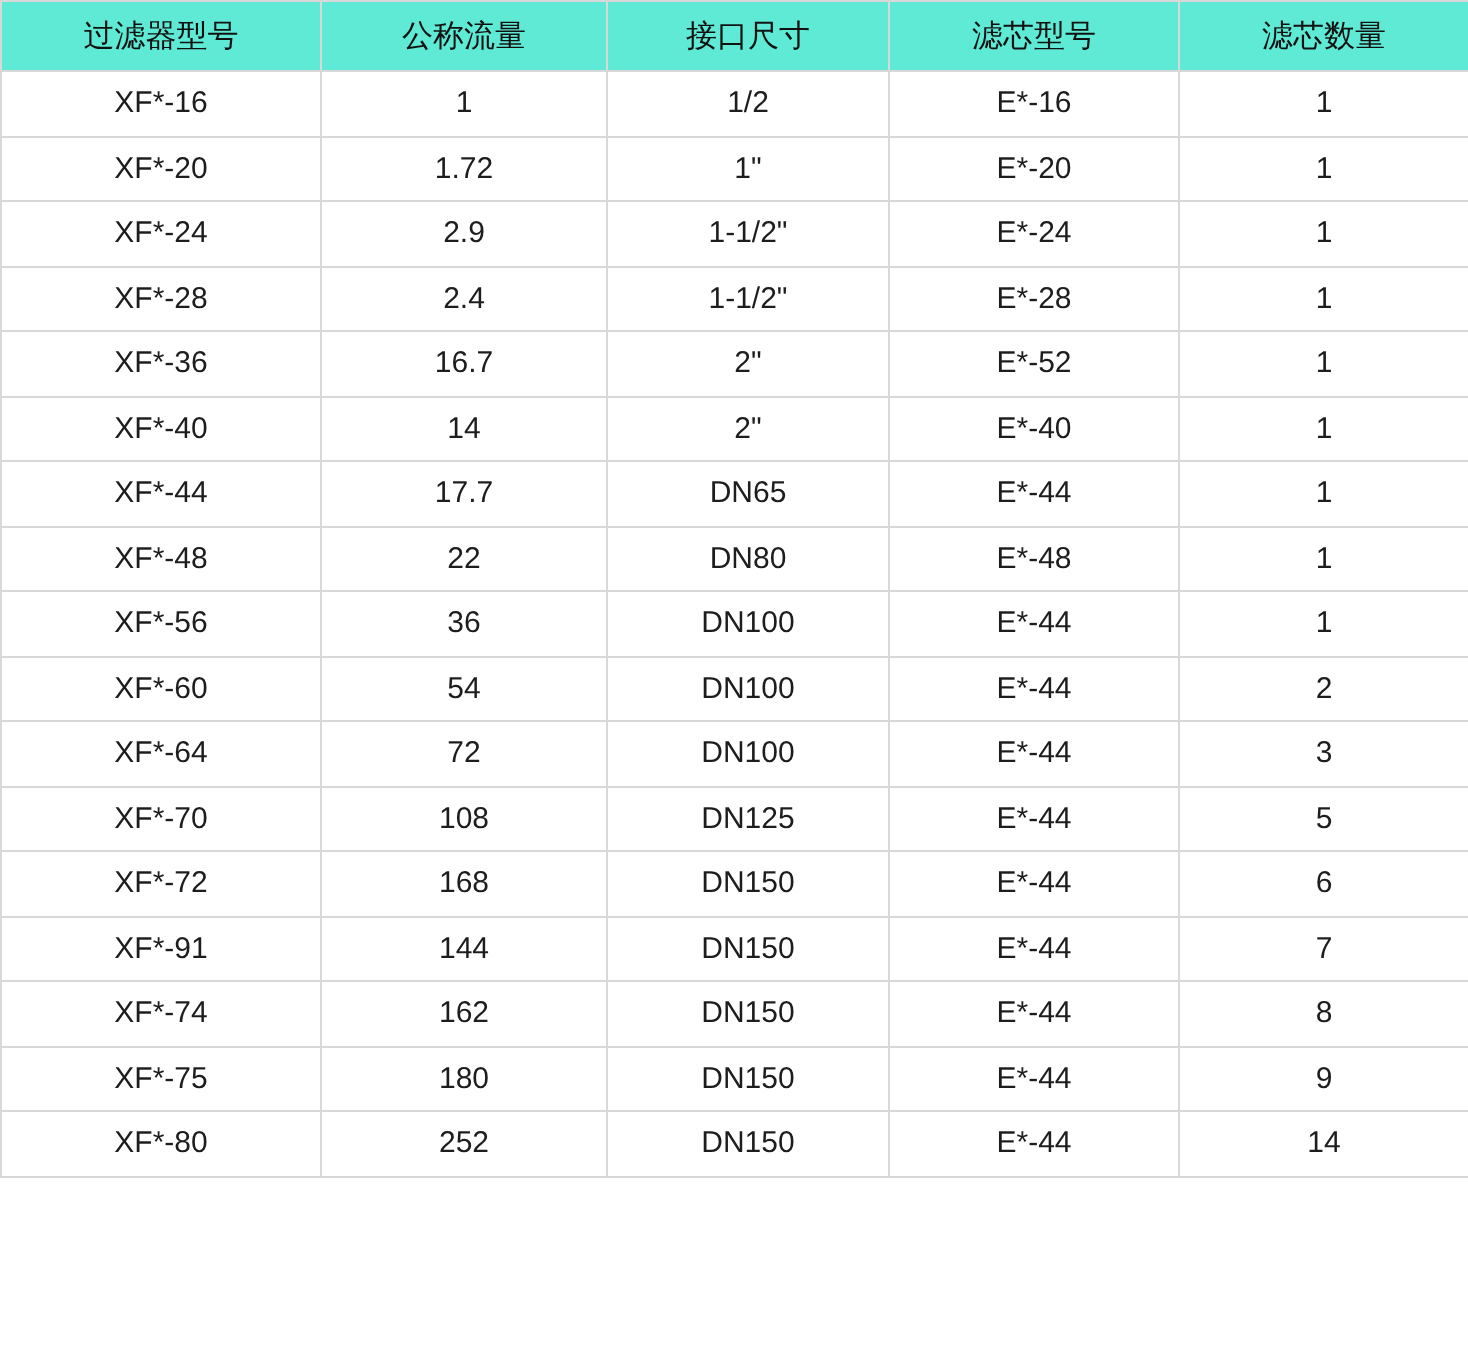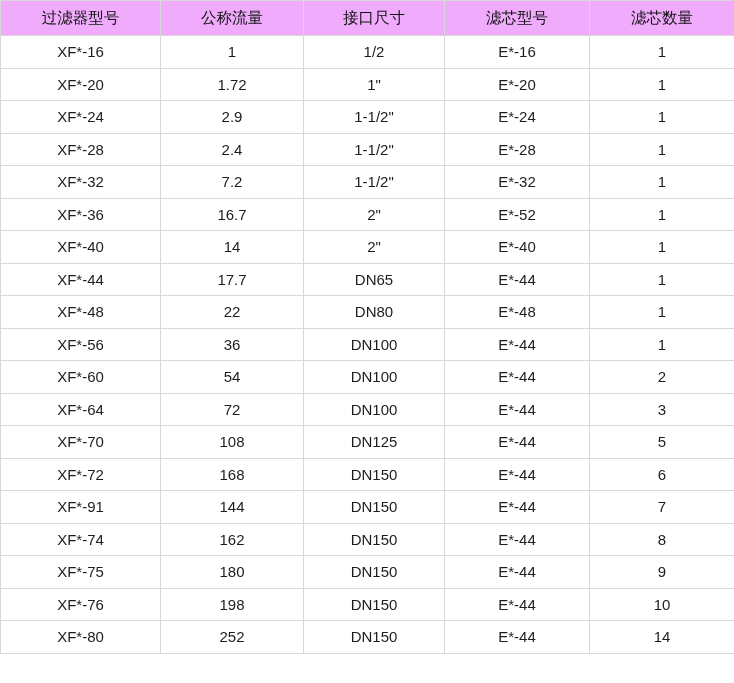--- a/index.html
+++ b/index.html
@@ -29,21 +29,21 @@
     border: 1px solid #d8d8d8;
     text-align: center;
     vertical-align: middle;
     padding: 0;
     height: 31.5px;
     font-size: 15px;
     font-weight: normal;
     color: #1d1d1d;
   }
   .spec-table thead th {
-    background: #f0abfc;
+    background: #5eead4;
     height: 34px;
     font-size: 15.5px;
     color: #111111;
   }
   .spec-table tbody tr td {
     background: #ffffff;
   }
 </style>
 </head>
 <body>
@@ -85,27 +85,20 @@
         <td>2.9</td>
         <td>1-1/2"</td>
         <td>E*-24</td>
         <td>1</td>
       </tr>
       <tr>
         <td>XF*-28</td>
         <td>2.4</td>
         <td>1-1/2"</td>
         <td>E*-28</td>
-        <td>1</td>
-      </tr>
-      <tr>
-        <td>XF*-32</td>
-        <td>7.2</td>
-        <td>1-1/2"</td>
-        <td>E*-32</td>
         <td>1</td>
       </tr>
       <tr>
         <td>XF*-36</td>
         <td>16.7</td>
         <td>2"</td>
         <td>E*-52</td>
         <td>1</td>
       </tr>
       <tr>
@@ -179,27 +172,20 @@
         <td>8</td>
       </tr>
       <tr>
         <td>XF*-75</td>
         <td>180</td>
         <td>DN150</td>
         <td>E*-44</td>
         <td>9</td>
       </tr>
       <tr>
-        <td>XF*-76</td>
-        <td>198</td>
-        <td>DN150</td>
-        <td>E*-44</td>
-        <td>10</td>
-      </tr>
-      <tr>
         <td>XF*-80</td>
         <td>252</td>
         <td>DN150</td>
         <td>E*-44</td>
         <td>14</td>
       </tr>
     </tbody>
 </table>
 
 </body></html>

